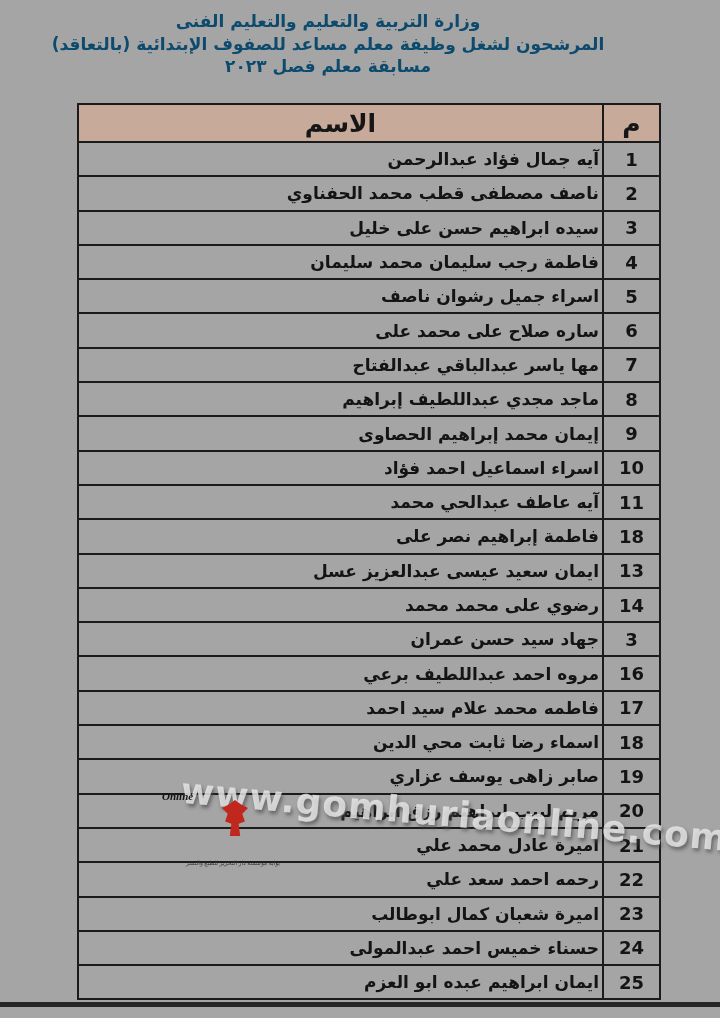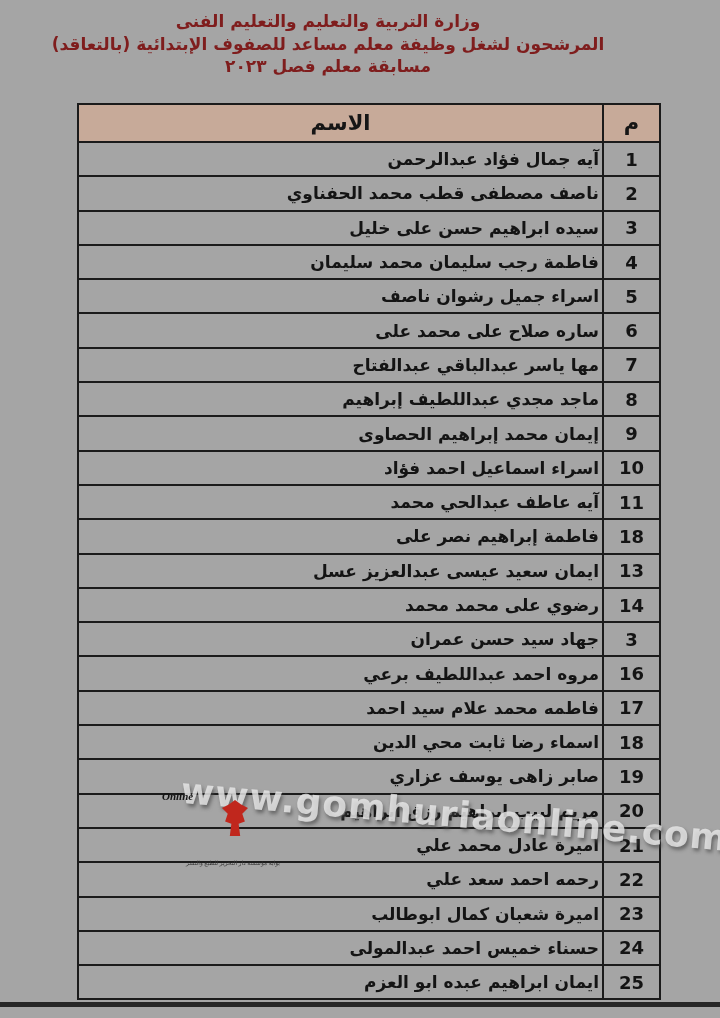--- a/index.html
+++ b/index.html
@@ -7,37 +7,37 @@
     width:720px;height:1018px;
     background:#a5a5a5;
     font-family:"DejaVu Sans",sans-serif;
     position:relative;
     overflow:hidden;
   }
   
   .doc-header{
     position:absolute;top:10px;left:0;width:656px;
     text-align:center;direction:rtl;
-    color:#7f1d1d;font-weight:bold;
+    color:#0c4a6e;font-weight:bold;
   }
   .doc-header .hline{font-size:17px;line-height:22.5px;}
   
   table.roster{
     position:absolute;top:103px;left:77px;
     width:582px;border-collapse:collapse;table-layout:fixed;
     direction:rtl;
   }
   table.roster th,table.roster td{
     border:2px solid #1b1b1b;
     overflow:hidden;white-space:nowrap;
   }
   table.roster thead th{
     background:#c7aa99;
     height:34px;
-    font-size:21px;font-weight:bold;color:#161616;
+    font-size:25px;font-weight:bold;color:#161616;
     text-align:center;vertical-align:middle;
   }
   table.roster tbody tr{height:34.3px;}
   td.num-cell{
     text-align:center;vertical-align:middle;
     font-size:18px;font-weight:bold;color:#141414;
     font-family:"DejaVu Sans",sans-serif;
   }
   td.name-cell{
     vertical-align:middle;

